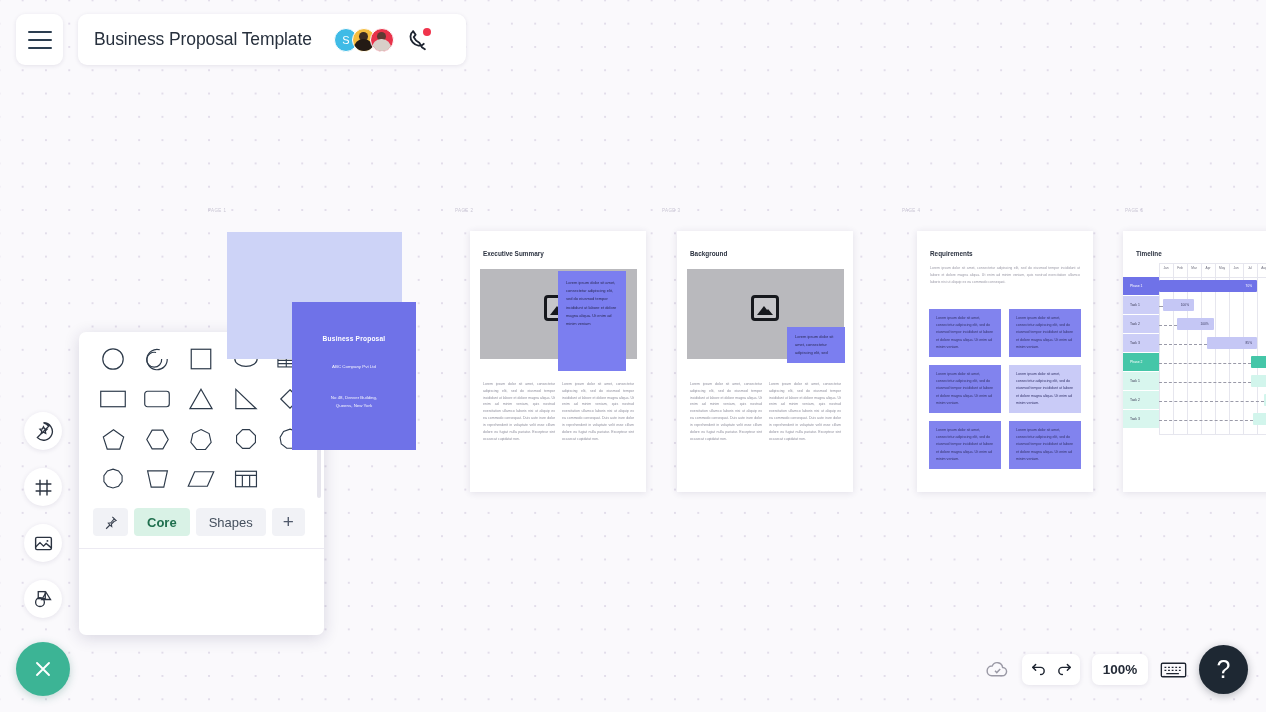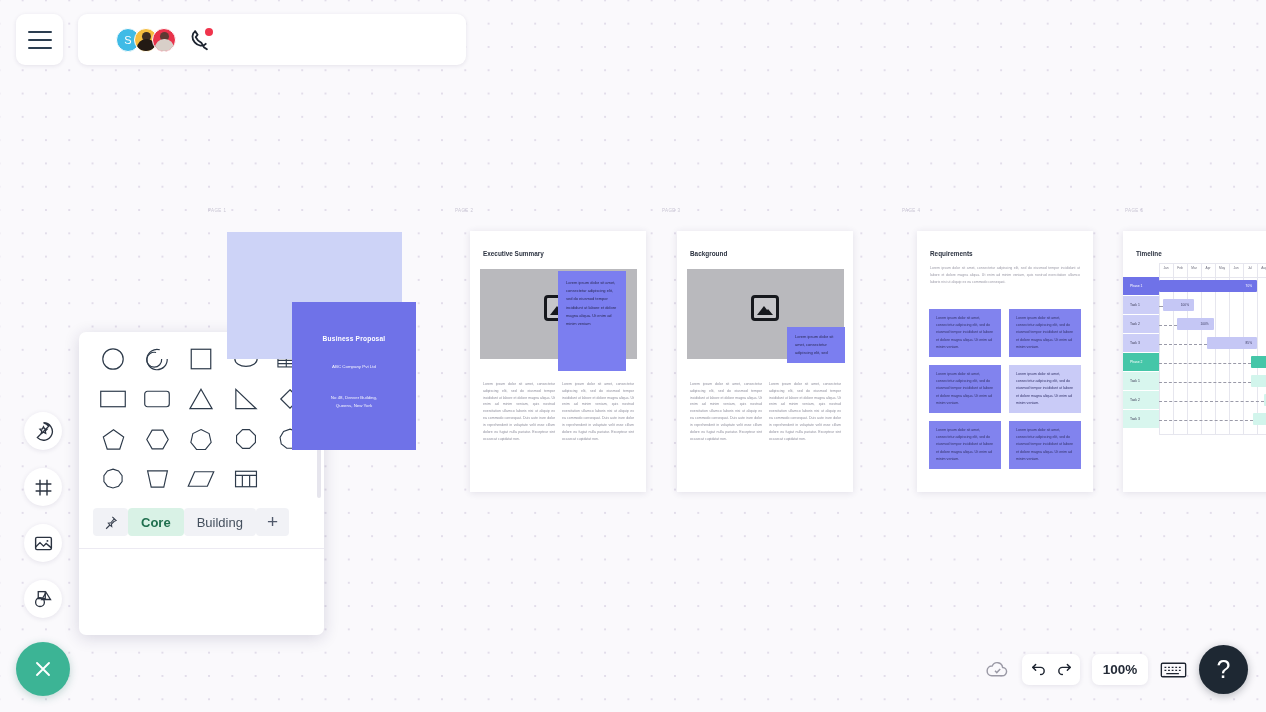--- a/index.html
+++ b/index.html
@@ -104,21 +104,21 @@
     row-gap: 6px;
     padding: 10px 12px 0 12px;
   }
   .shape-cell {
     height: 34px; display: flex; align-items: center; justify-content: center;
     cursor: pointer;
   }
   .shape-cell svg { display: block; }
 
   .tab-row {
-    display: flex; align-items: center; gap: 0;
+    display: flex; align-items: center; gap: 6px;
     padding: 12px 14px 0 14px;
   }
   .tab {
     height: 28px; padding: 0 13px; border-radius: 4px;
     background: #f1f2f6; color: #45505e; font-size: 13px;
     display: flex; align-items: center; justify-content: center;
     cursor: pointer;
   }
   .tab.pin { padding: 0 10px; }
   .tab.active { background: #d9f2e6; color: #1f6f4e; font-weight: 600; }
@@ -262,20 +262,21 @@
 
   <div class="hamburger-btn">
     <div class="hb-lines">
       <span></span>
         <span></span>
         <span></span>
     </div>
   </div>
 
   <div class="title-bar">
+    <div class="doc-title">Business Proposal Template</div>
     <div class="avatars">
       <div class="avatar av-s">
         <span>S</span>
       </div>
       <div class="avatar av-y">
         <span class="av-head"></span>
         <span class="av-body"></span>
       </div>
       <div class="avatar av-r">
         <span class="av-head"></span>
@@ -426,21 +427,21 @@
       <div class="shape-cell"></div>
     </div>
 
     <div class="tab-row">
       <div class="tab pin">
         <svg width="15" height="15" viewBox="0 0 24 24" fill="none" stroke="#3a4250" stroke-width="1.7" stroke-linecap="round">
           <path d="M15 3l6 6-3 1-4.5 4.5.5 4-3-2.5-6 6 6-6-2.5-3 4-.5L18 6z"></path>
         </svg>
       </div>
       <div class="tab active">Core</div>
-      <div class="tab">Building</div>
+      <div class="tab">Shapes</div>
       <div class="tab plus">+</div>
     </div>
 
     <div class="panel-divider"></div>
 
 
     <div class="panel-scroll"></div>
   </div>
 
   <div class="card-label" style="left:208px; top:208px;">PAGE 1</div>

